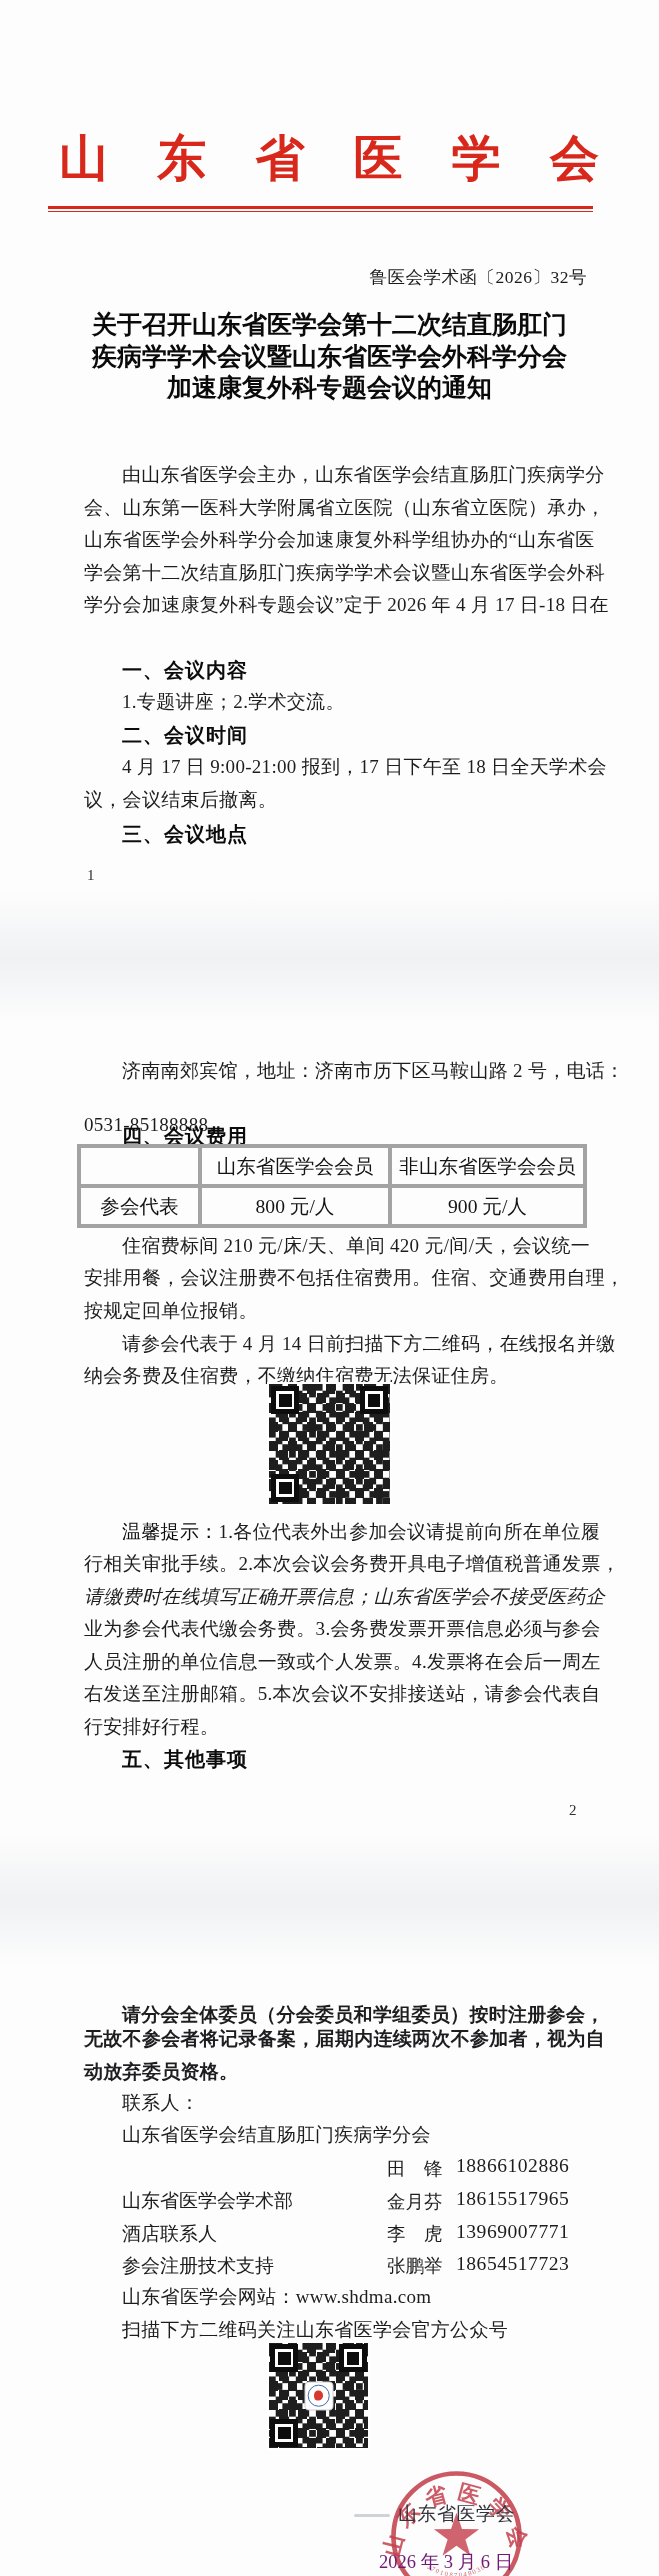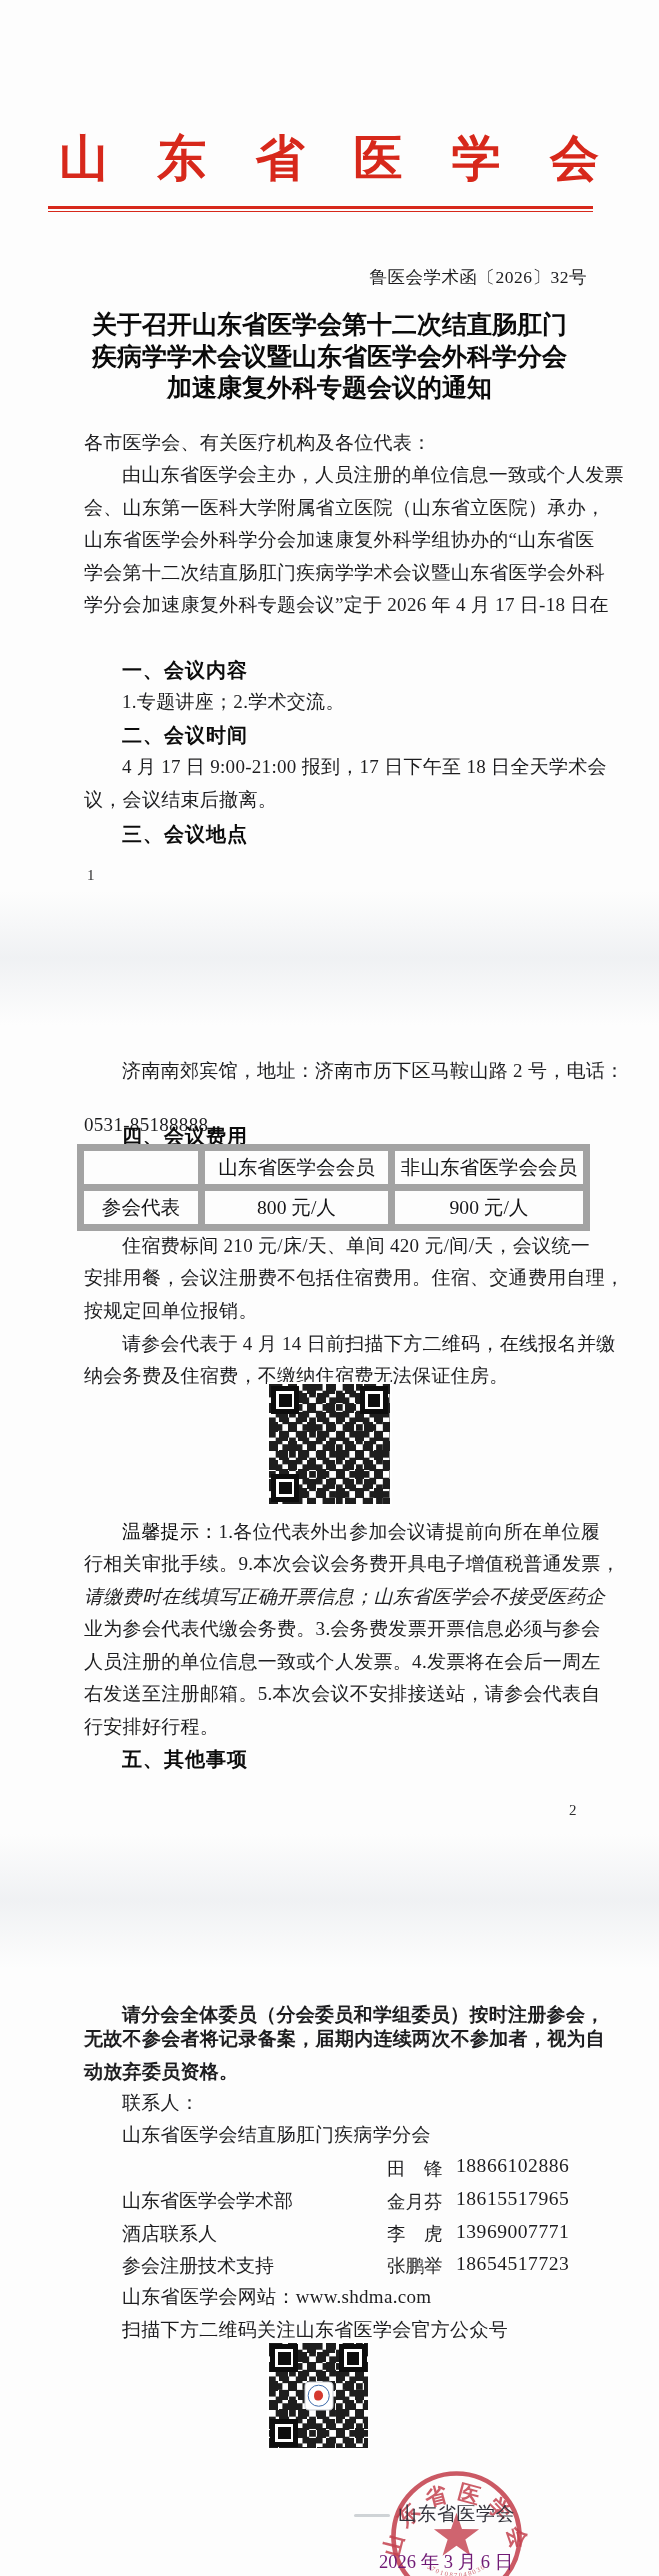--- a/index.html
+++ b/index.html
@@ -17,21 +17,21 @@
   .title-ln{position:absolute;left:0;width:100%;text-align:center;font-weight:700;font-size:25px;
         color:#0a0a0a;white-space:pre;line-height:1.15;}
   
   .ln{position:absolute;font-size:19px;line-height:1.25;white-space:pre;letter-spacing:0.3px;}
   .hd{font-family:"Liberation Sans","DejaVu Sans",sans-serif;font-weight:700;font-size:20px;
         color:#0c0c0c;letter-spacing:1px;}
   .b{font-weight:700;}
   .tips-label{font-family:"Liberation Sans","DejaVu Sans",sans-serif;font-weight:400;color:#0c0c0c;}
   
   .fee-table{position:absolute;left:77px;top:1144px;border-collapse:collapse;font-size:19.6px;color:#141416;}
-  .fee-table td{border:7px solid #a3a3a3;text-align:center;vertical-align:middle;padding:0;white-space:pre;}
+  .fee-table td{border:4px solid #a3a3a3;text-align:center;vertical-align:middle;padding:0;white-space:pre;}
   
   .page-num{position:absolute;font-size:15px;color:#2e2e30;}
   
   .qr{position:absolute;background:#fff;}
   .qr-noise{position:absolute;inset:2.1px;opacity:.93;
         background-color:#fff;
         background-image:repeating-conic-gradient(#0d0d0d 0% 25%, transparent 25% 50%),
                          repeating-conic-gradient(transparent 0% 25%, #0d0d0d 25% 50%);
         background-size:13.4px 13.4px,19px 19px;}
   .finder{position:absolute;width:28px;height:28px;border:5.7px solid #0d0d0d;background:#fff;box-sizing:border-box;}
@@ -72,22 +72,21 @@
     <span>学</span>
     <span>会</span>
   </div>
   <div class="red-rule"></div>
   <div class="doc-num">鲁医会学术函〔2026〕32号</div>
 
   <div class="title-ln" style="top:311px;">关于召开山东省医学会第十二次结直肠肛门</div>
   <div class="title-ln" style="top:343px;">疾病学学术会议暨山东省医学会外科学分会</div>
   <div class="title-ln" style="top:374px;">加速康复外科专题会议的通知</div>
 
-  <div class="ln" style="top:431px;left:84px;">各市医学会、有关医疗机构及各位代表：</div>
-  <div class="ln" style="top:463px;left:122px;">由山东省医学会主办，人员注册的单位信息一致或个人发票</div>
+  <div class="ln" style="top:463px;left:122px;">由山东省医学会主办，山东省医学会结直肠肛门疾病学分</div>
   <div class="ln" style="top:496px;left:84px;">会、山东第一医科大学附属省立医院（山东省立医院）承办，</div>
   <div class="ln" style="top:528px;left:84px;">山东省医学会外科学分会加速康复外科学组协办的“山东省医</div>
   <div class="ln" style="top:561px;left:84px;">学会第十二次结直肠肛门疾病学学术会议暨山东省医学会外科</div>
   <div class="ln" style="top:593px;left:84px;">学分会加速康复外科专题会议”定于 2026 年 4 月 17 日-18 日在</div>
   <div class="ln hd" style="top:658px;left:122px;">一、会议内容</div>
   <div class="ln" style="top:690px;left:122px;">1.专题讲座；2.学术交流。</div>
   <div class="ln hd" style="top:723px;left:122px;">二、会议时间</div>
   <div class="ln" style="top:755px;left:122px;">4 月 17 日 9:00-21:00 报到，17 日下午至 18 日全天学术会</div>
   <div class="ln" style="top:788px;left:84px;">议，会议结束后撤离。</div>
   <div class="ln hd" style="top:822px;left:122px;">三、会议地点</div>
@@ -130,21 +129,21 @@
       </div>
     <div class="finder" style="right:4.1px;top:4.1px;">
         <div class="finder-core"></div>
       </div>
     <div class="finder" style="left:4.1px;bottom:4.1px;">
         <div class="finder-core"></div>
       </div>
   </div>
 
   <div class="ln" style="top:1520px;left:122px;"><span class="tips-label">温馨提示：</span><span>1.各位代表外出参加会议请提前向所在单位履</span></div>
-  <div class="ln" style="top:1552px;left:84px;">行相关审批手续。9.本次会议会务费开具电子增值税普通发票，</div>
+  <div class="ln" style="top:1552px;left:84px;">行相关审批手续。2.本次会议会务费开具电子增值税普通发票，</div>
   <div class="ln" style="top:1585px;left:84px;font-style:italic;">请缴费时在线填写正确开票信息；山东省医学会不接受医药企</div>
   <div class="ln" style="top:1617px;left:84px;">业为参会代表代缴会务费。3.会务费发票开票信息必须与参会</div>
   <div class="ln" style="top:1650px;left:84px;">人员注册的单位信息一致或个人发票。4.发票将在会后一周左</div>
   <div class="ln" style="top:1682px;left:84px;">右发送至注册邮箱。5.本次会议不安排接送站，请参会代表自</div>
   <div class="ln" style="top:1715px;left:84px;font-family:Liberation Serif, serif;">行安排好行程。</div>
   <div class="ln hd" style="top:1747px;left:122px;">五、其他事项</div>
   <div class="page-num" style="top:1802px;left:569px;">2</div>
 
   <div class="ln b" style="top:1995px;left:122px;margin-top:8px;">请分会全体委员（分会委员和学组委员）按时注册参会，</div>
   <div class="ln b" style="top:2027px;left:84px;">无故不参会者将记录备案，届期内连续两次不参加者，视为自</div>

